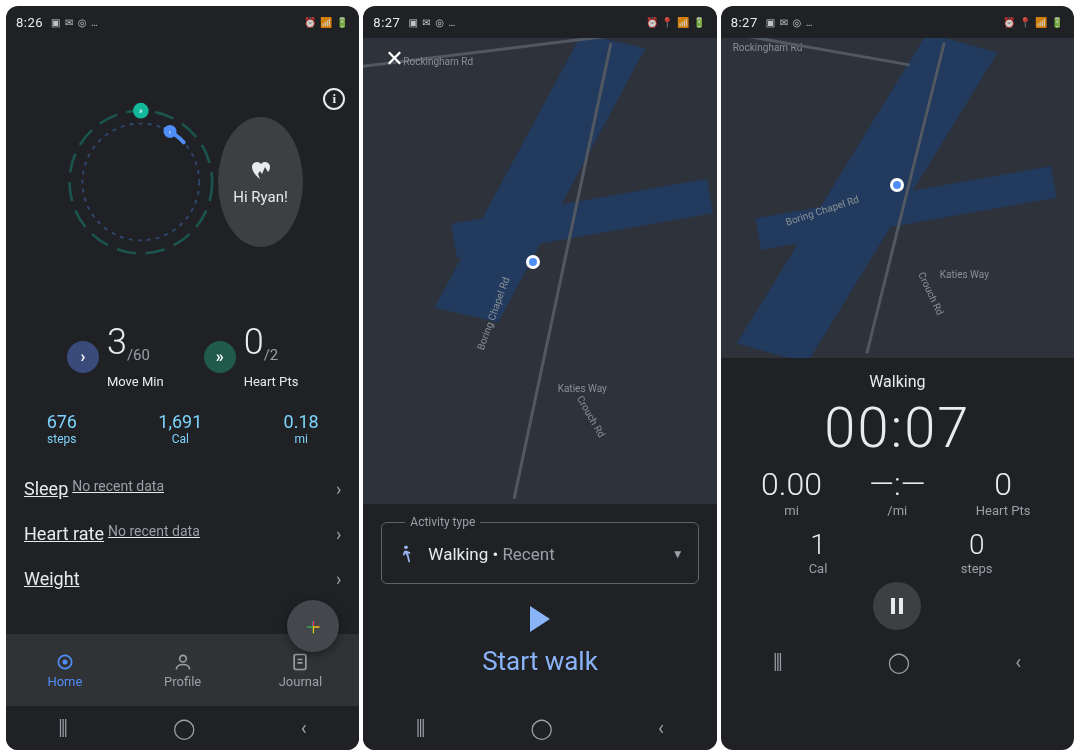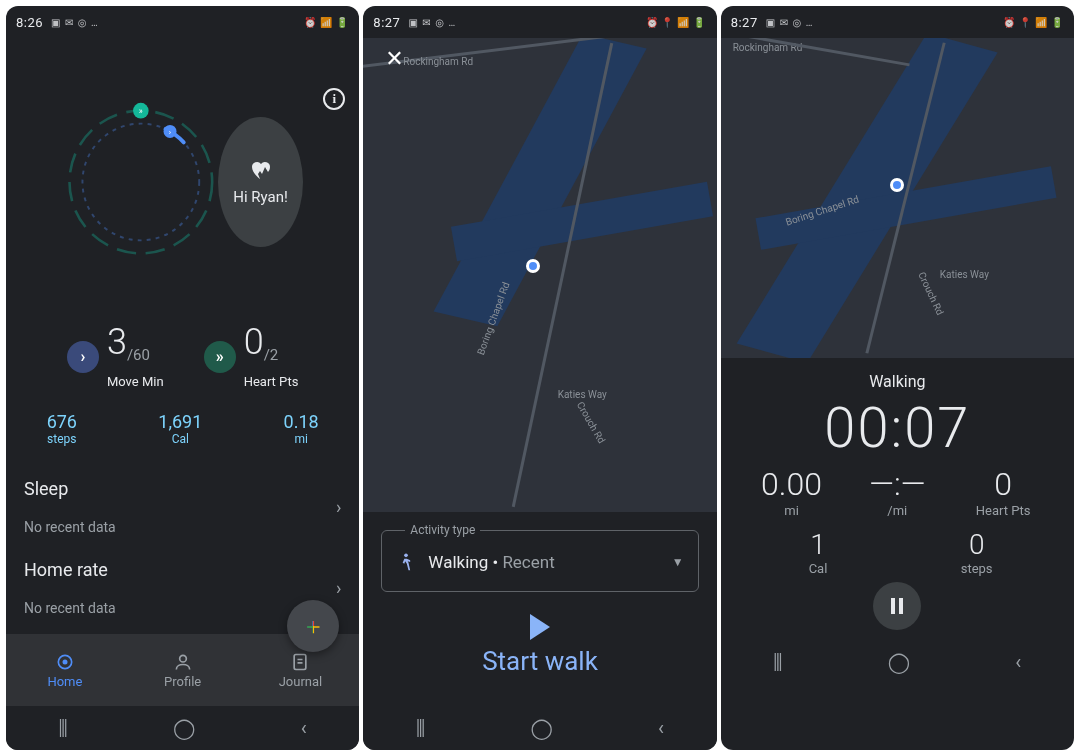--- a/index.html
+++ b/index.html
@@ -49,21 +49,21 @@
 .bubble-blue { background:#3a4a7a; }
 .bubble-green { background:#205a4a; }
 .goal-num { font-size:36px; font-weight:300; line-height:1; }
 .goal-denom { font-size:15px; color:#9aa0a6; position:relative; top:6px; }
 .goal-label { font-size:13px; color:#e8eaed; margin-top:14px; }
 .stats-row { display:flex; justify-content:space-around; width:100%; margin-top:22px; color:#7dd3fc; text-align:center; }
 .stat-val { font-size:18px; }
 .stat-lbl { font-size:12px; }
 .list-area { margin-top:20px; flex:1; overflow:hidden; }
 .list-item { padding:12px 18px; display:flex; justify-content:space-between; align-items:center; }
-.list-item .lt { display:flex; flex-direction:column; gap:20px; }
+.list-item .lt { display:flex; flex-direction:row; gap:4px;text-decoration:underline; }
 .list-item .title { font-size:18px; color:#e8eaed; }
 .list-item .sub { font-size:14px; color:#9aa0a6; }
 .chev { color:#9aa0a6; font-size:18px; }
 .fab { position:absolute; right:20px; bottom:98px; width:52px; height:52px; border-radius:50%; background:#44474c; display:flex; align-items:center; justify-content:center; box-shadow:0 3px 8px rgba(0,0,0,.4); }
 .plus-g { font-size:24px; font-weight:300; background:conic-gradient(#ea4335 0deg 90deg,#fbbc05 90deg 180deg,#34a853 180deg 270deg,#4285f4 270deg 360deg); -webkit-background-clip:text; background-clip:text; color:transparent; }
 .bottom-nav { height:72px; background:#303236; display:flex; }
 .nav-item { flex:1; display:flex; flex-direction:column; align-items:center; justify-content:center; gap:2px; color:#9aa0a6; font-size:13px; }
 .nav-item.active { color:#4f8df7; }
 .sys-nav { height:44px; display:flex; justify-content:space-around; align-items:center; background:#1f2125; }
 .sys-nav span { color:#9aa0a6; font-size:20px; }
@@ -78,21 +78,21 @@
 .close-btn { position:absolute; top:8px; left:22px; color:#fff; font-size:22px; font-weight:300; z-index:5; }
 
 
 .picker-area { background:#1f2125; padding:18px; display:flex; flex-direction:column; align-items:center; gap:22px; }
 .activity-field { width:100%; position:relative; border:1px solid #5f6368; border-radius:6px; padding:20px 14px 18px; display:flex; align-items:center; }
 .field-legend { position:absolute; top:-8px; left:23px; background:#1f2125; padding:0 5px; font-size:12px; color:#9aa0a6; }
 .walk-icon { color:#9ab2ef; margin-right:12px; }
 .at-main { font-size:17px; }
 .at-recent { color:#9aa0a6; }
 .dd-caret { margin-left:auto; color:#9aa0a6; font-size:12px; }
-.start-area { display:flex; flex-direction:column; align-items:center; gap:0; padding-bottom:12px; }
+.start-area { display:flex; flex-direction:column; align-items:center; gap:8px; padding-bottom:12px; }
 .play-tri { width:0; height:0; border-left:20px solid #8ab4f8; border-top:13px solid transparent; border-bottom:13px solid transparent; }
 .start-label { color:#8ab4f8; font-size:26px; margin-top:6px; }
 
 
 .activity-panel { background:#1f2125; padding:14px 0 10px; display:flex; flex-direction:column; align-items:center; }
 .act-title { font-size:16px; margin-bottom:4px; }
 .timer { font-size:56px; font-weight:300; letter-spacing:2px; }
 .metrics-row { display:flex; width:100%; padding:0 18px; margin-top:4px; }
 .metric { flex:1; text-align:center; }
 .m-val { font-size:32px; font-weight:300; }
@@ -174,21 +174,21 @@
     <div class="list-area">
       <div class="list-item">
         <div class="lt">
           <span class="title">Sleep</span>
           <span class="sub">No recent data</span>
         </div>
         <span class="chev">›</span>
       </div>
       <div class="list-item">
         <div class="lt">
-          <span class="title">Home rate</span>
+          <span class="title">Heart rate</span>
           <span class="sub">No recent data</span>
         </div>
         <span class="chev">›</span>
       </div>
       <div class="list-item" style="padding-bottom:2px;">
         <div class="lt">
           <span class="title">Weight</span>
         </div>
         <span class="chev">›</span>
       </div>

